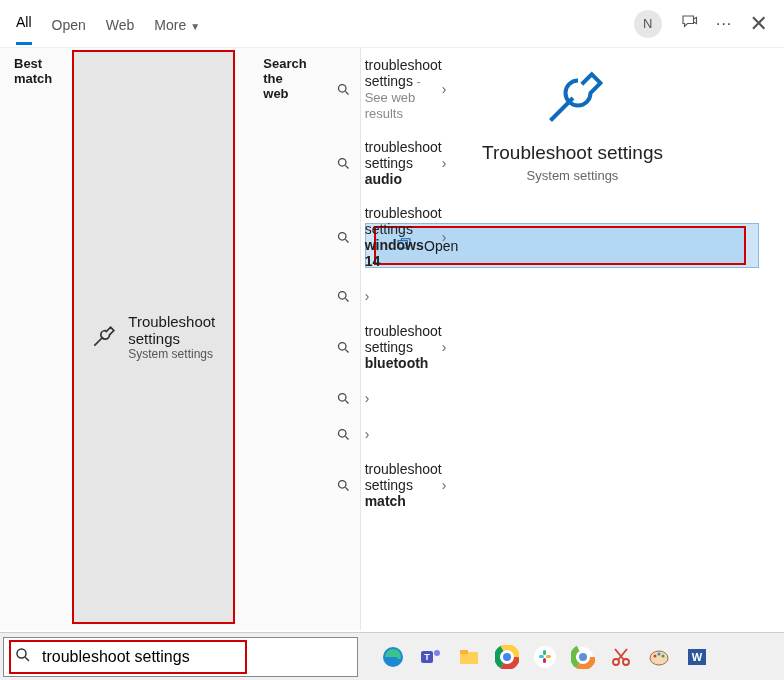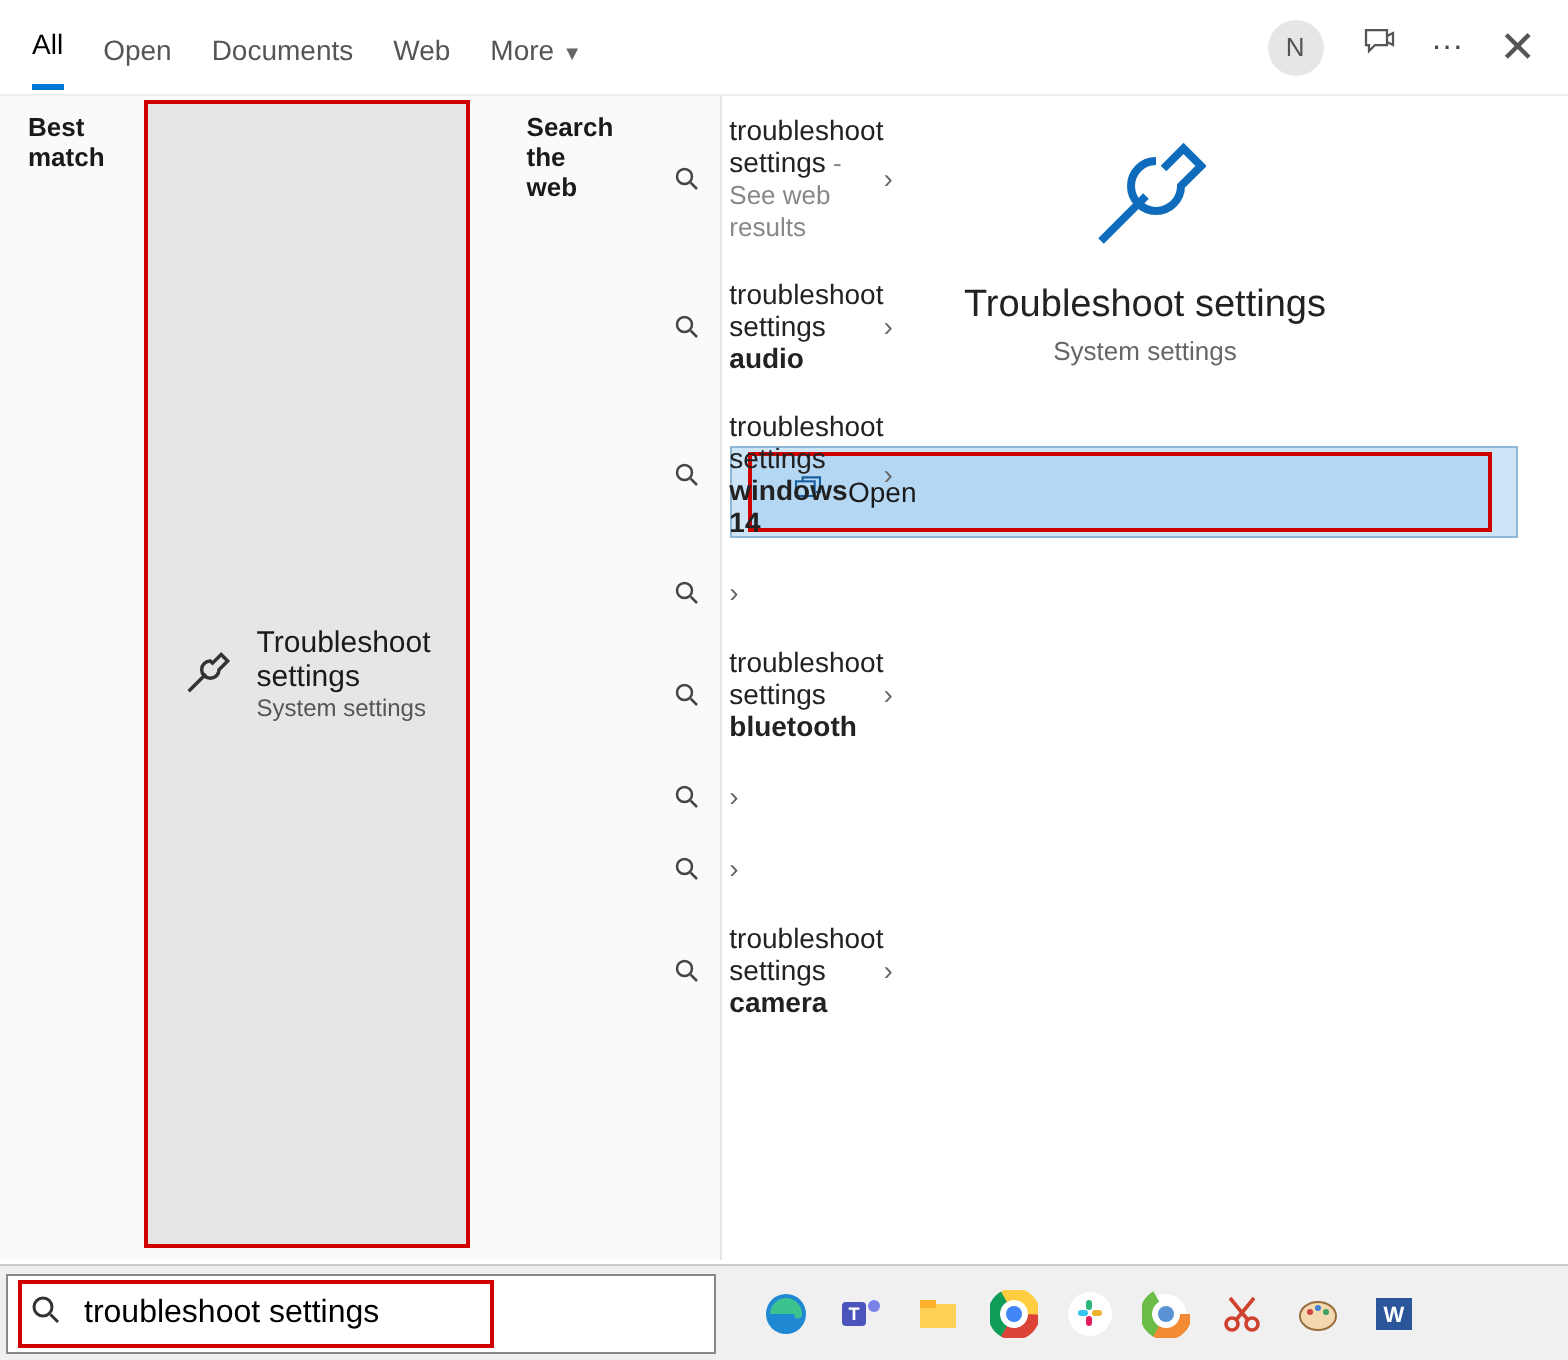--- a/index.html
+++ b/index.html
@@ -106,21 +106,20 @@
     font-size: 18px;
   }
 </style>
 </head>
 <body>
 
 <div class="topbar">
   <div class="tabs">
     <div class="tab active">All</div>
     <div class="tab">Open</div>
-    <div class="tab">Documents</div>
     <div class="tab">Web</div>
     <div class="tab">
       <span>More</span><span class="more-caret">▼</span>
     </div>
   </div>
   <div class="top-right">
     <div class="avatar">N</div>
     <div class="top-icon">
       <svg width="18" height="18" viewBox="0 0 24 24" fill="none" stroke="#555" stroke-width="1.5">
           <path d="M4 4h14v10H10l-4 4v-4H4z"></path>
@@ -217,21 +216,21 @@
           </span>
           <span class="chev">›</span>
         </div>
         <div class="web-item">
           <span class="search-mini">
             <svg width="15" height="15" viewBox="0 0 24 24" fill="none" stroke="#444" stroke-width="2">
               <circle cx="10" cy="10" r="6"></circle>
               <path d="M20 20l-5-5"></path>
             </svg>
           </span>
-          <span class="web-text"><span>troubleshoot settings </span><span class="bold">camera</span></span>
+          <span class="web-text"><span>troubleshoot settings </span><span class="bold">match</span></span>
           <span class="chev">›</span>
         </div>
       </div>
   </div>
 
   <div class="right">
     <svg class="preview-icon" viewBox="0 0 24 24" fill="none" stroke="#0f6cbd" stroke-width="1.6">
         <path d="M14 5a5 5 0 1 0 5 5l4-4-3.5-3.5L15.5 6.5"></path>
         <path d="M12 12L3 21"></path>
       </svg>

